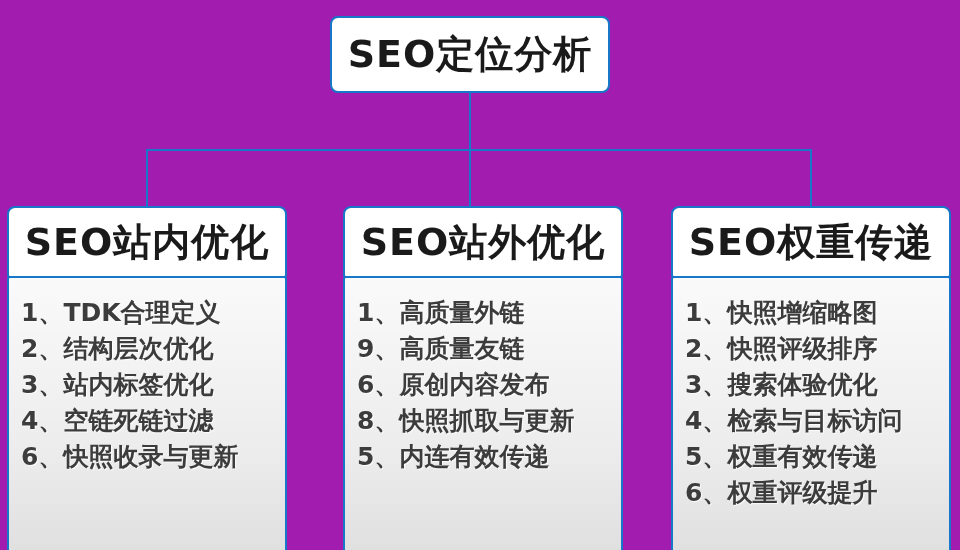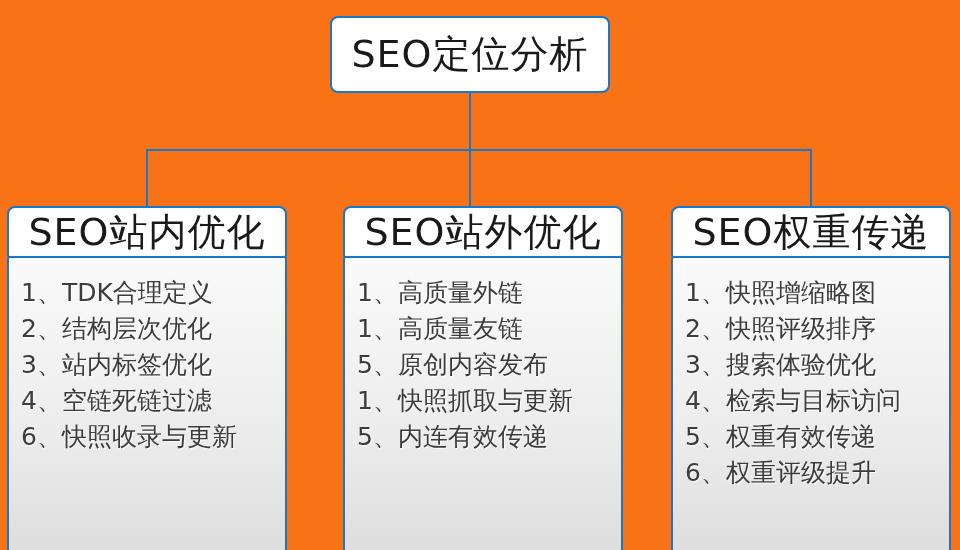--- a/index.html
+++ b/index.html
@@ -1,33 +1,33 @@
 <!DOCTYPE html>
 <html style="--blue: #1777c8; --header-text: #1a1a1a; --item-text: #3c3c3c;"><head>
 <meta charset="utf-8">
 <style>
   :root { --blue:#1777c8; --header-text:#1a1a1a; --item-text:#3c3c3c; }
   * { margin:0; padding:0; box-sizing:border-box; }
   body { font-family:"DejaVu Sans","Liberation Sans",sans-serif; background:#fff; }
   .canvas {
-    position:relative; width:960px; height:550px; background:#f97316; overflow:hidden;
+    position:relative; width:960px; height:550px; background:#a21caf; overflow:hidden;font-weight:bold;
   }
   .node {
     position:absolute; background:#fff;
     border:2px solid var(--blue); border-radius:8px;
     display:flex; align-items:center; justify-content:center;
   }
   .root-node { left:330px; top:16px; width:280px; height:77px; }
   .root-node .node-label, .branch-header .node-label {
     font-size:38px; color:var(--header-text); letter-spacing:1px; white-space:nowrap;
   }
   .connector { position:absolute; background:var(--blue); }
   .branch { position:absolute; top:206px; width:280px; }
   .branch-header {
-    position:relative; width:100%; height:52px; background:#fff;
+    position:relative; width:100%; height:72px; background:#fff;
     border:2px solid var(--blue); border-radius:8px 8px 3px 3px;
     display:flex; align-items:center; justify-content:center;
     z-index:2;
   }
   .branch-list {
     position:relative; width:100%; height:324px; margin-top:-2px;
     border:2px solid var(--blue); border-radius:3px 3px 8px 8px;
     background:linear-gradient(180deg,#fafafa 0%,#ececec 55%,#dadada 100%);
     padding:17px 6px 0 12px;
     z-index:1;
@@ -65,23 +65,23 @@
       <div class="list-item">6、快照收录与更新</div>
     </div>
   </div>
 
   <div class="branch" style="left:343px;">
     <div class="branch-header">
       <span class="node-label">SEO站外优化</span>
     </div>
     <div class="branch-list">
       <div class="list-item">1、高质量外链</div>
-      <div class="list-item">1、高质量友链</div>
-      <div class="list-item">5、原创内容发布</div>
-      <div class="list-item">1、快照抓取与更新</div>
+      <div class="list-item">9、高质量友链</div>
+      <div class="list-item">6、原创内容发布</div>
+      <div class="list-item">8、快照抓取与更新</div>
       <div class="list-item">5、内连有效传递</div>
     </div>
   </div>
 
   <div class="branch" style="left:671px;">
     <div class="branch-header">
       <span class="node-label">SEO权重传递</span>
     </div>
     <div class="branch-list">
       <div class="list-item">1、快照增缩略图</div>

